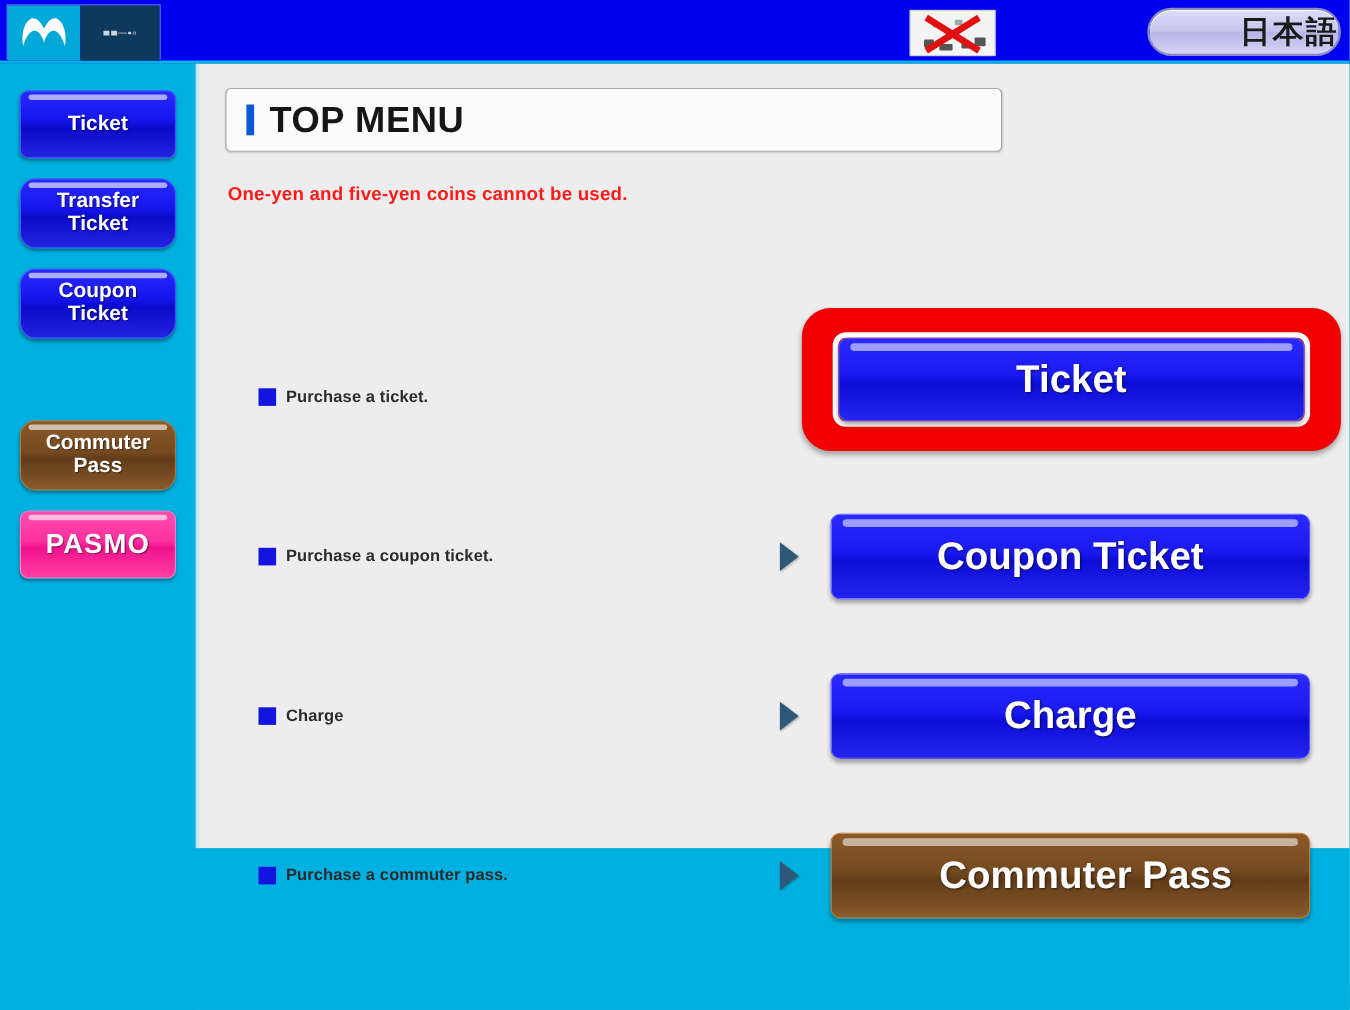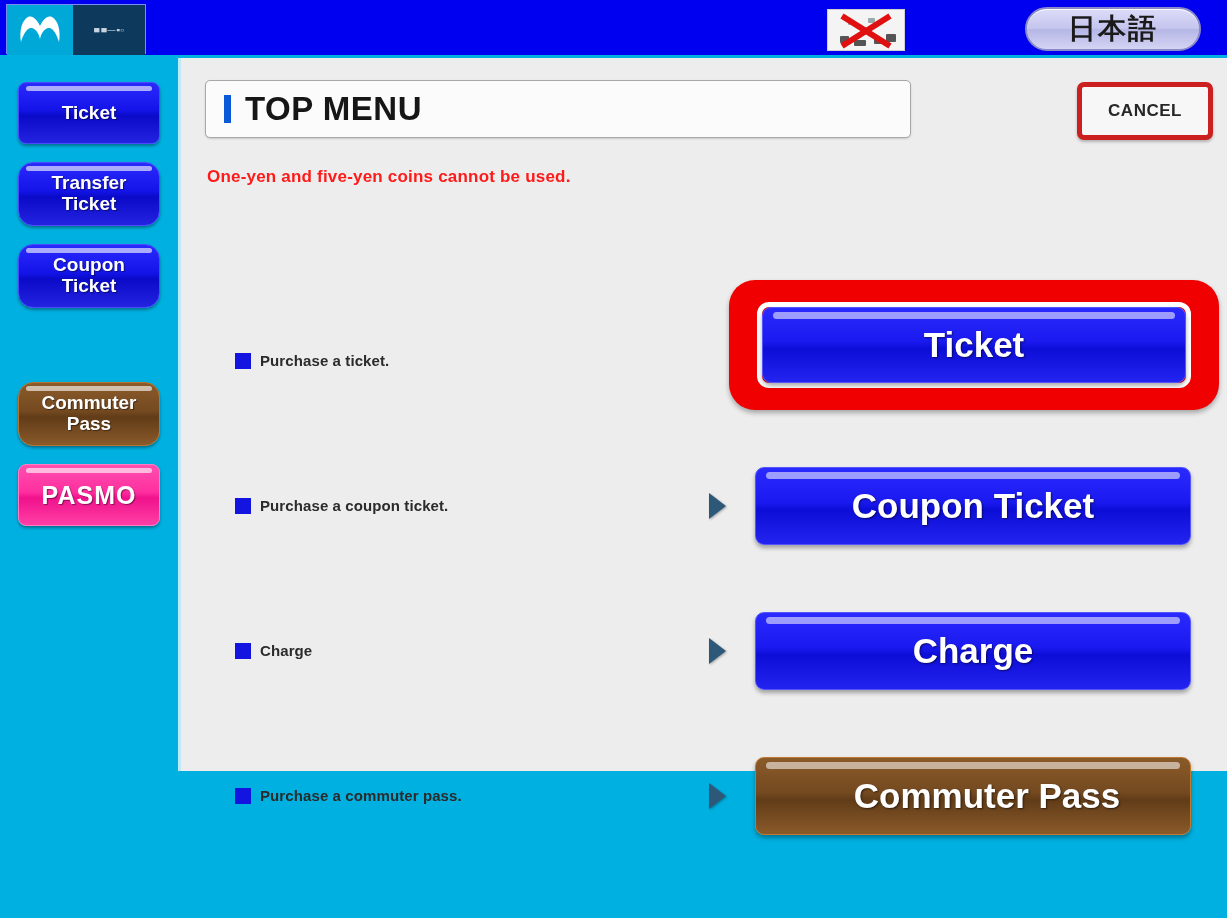--- a/index.html
+++ b/index.html
@@ -68,26 +68,26 @@
   .broken-img .specks { position: absolute; inset: 0; }
   .broken-img .specks i {
     position: absolute;
     background: #555;
     border-radius: 1px;
   }
   .broken-img svg { position: absolute; left: 0; top: 0; }
 
   .lang-btn {
     position: absolute;
-    right: 26px; top: 7px;
+    right: 8px; top: 7px;
     width: 176px; height: 44px;
     border-radius: 22px;
     background: linear-gradient(180deg, #dcdcf8 0%, #c5c5ee 48%, #b6b6e6 52%, #d4d4f4 100%);
     border: 2px solid #8a8ac8;
-    display: flex; align-items: center; justify-content: center;
+    display: flex; align-items: center; justify-content: flex-end;
     box-shadow: inset 0 1px 0 #ffffff;
   }
   .lang-btn span {
     font-size: 28px;
     font-weight: bold;
     color: #1a1a1a;
     letter-spacing: 2px;
   }
 
   
@@ -365,23 +365,20 @@
 
   </div>
 
   <div class="content">
 
     <div class="title-bar">
       <div class="title-accent"></div>
       <div class="title-text">TOP MENU</div>
     </div>
 
-    <div class="cancel-btn">
-      <span>CANCEL</span>
-    </div>
 
     <div class="notice">
       <div>One-yen and five-yen coins cannot be used.</div>
     </div>
 
     <div class="rows">
 
       <div class="row">
         <div class="row-label">
           <span class="row-bullet"></span>

